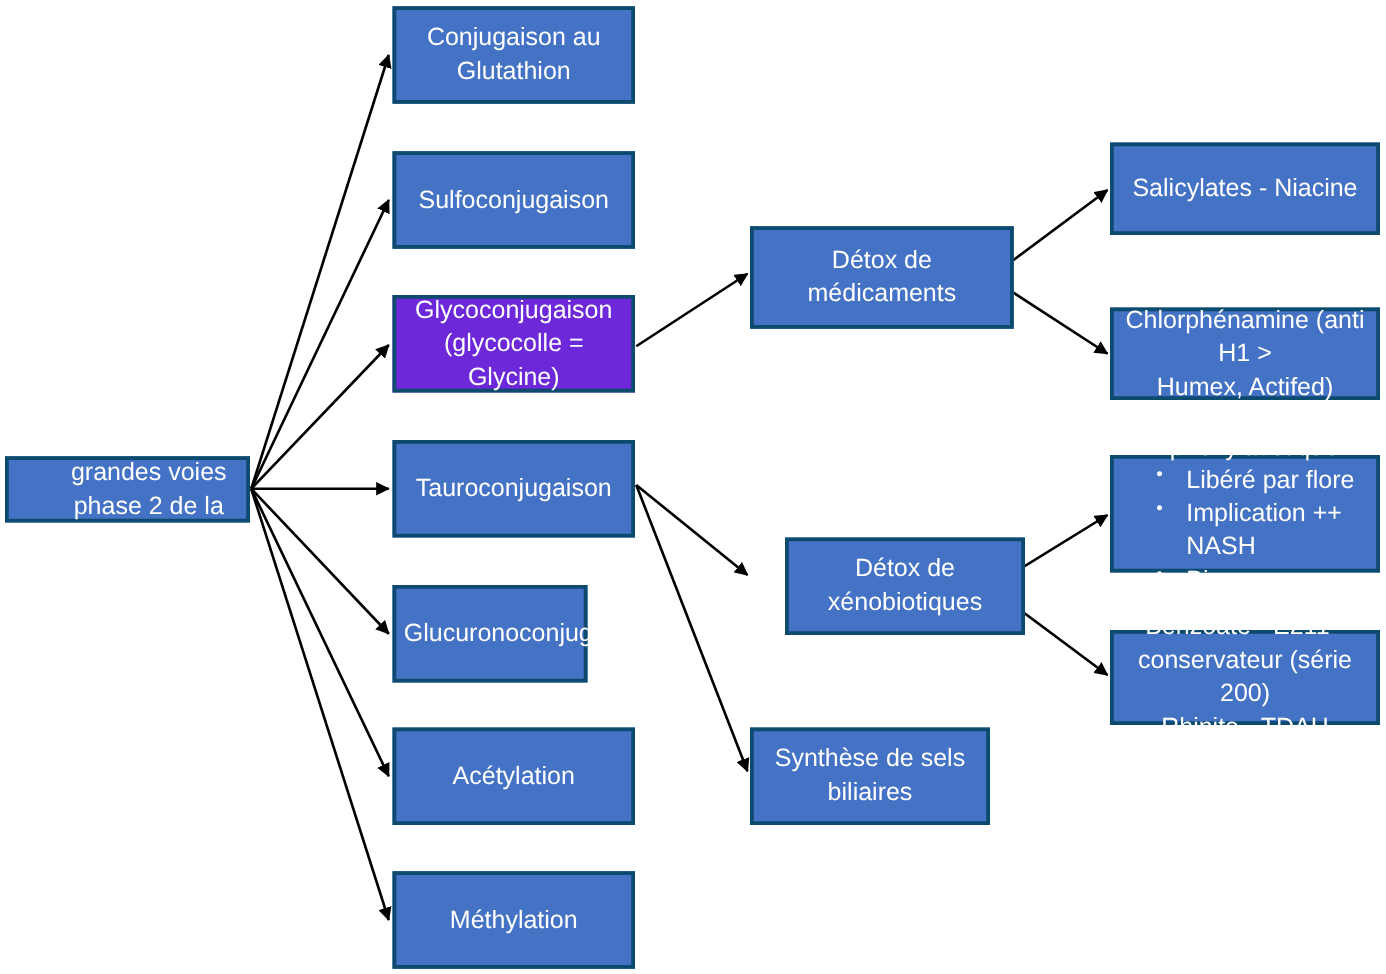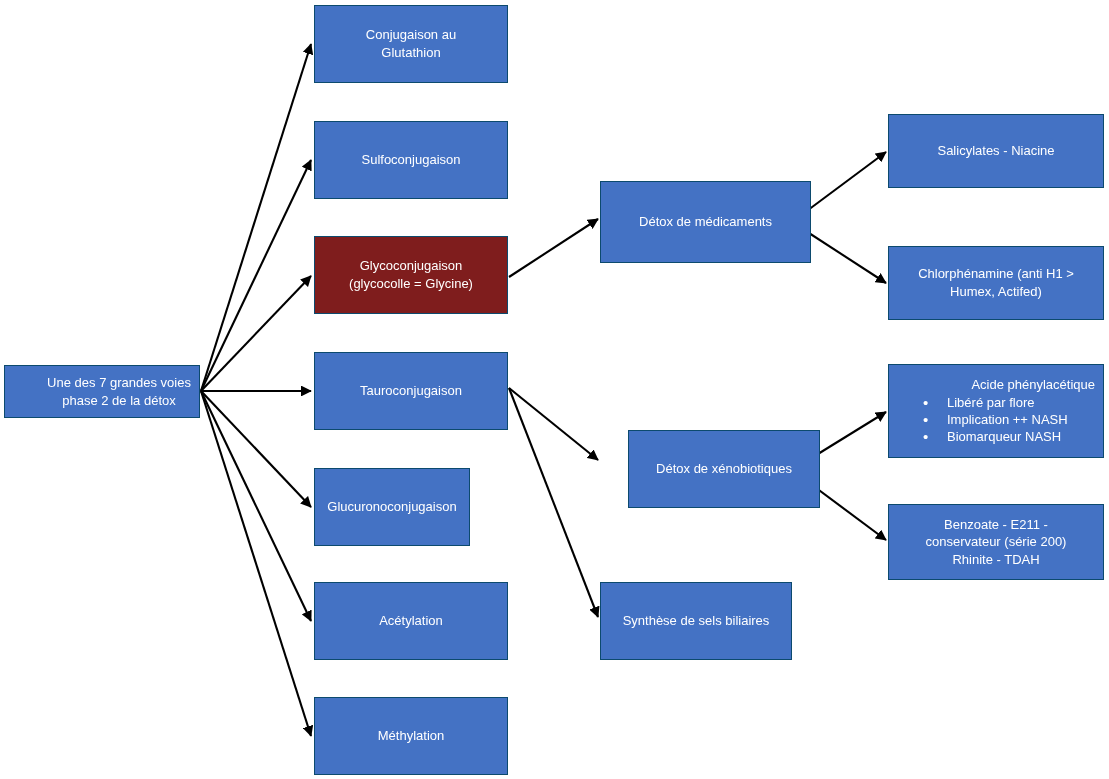--- a/index.html
+++ b/index.html
@@ -24,39 +24,39 @@
     pointer-events: none;
   }
   .node {
     position: absolute;
     box-sizing: border-box;
     display: flex;
     align-items: center;
     justify-content: center;
     text-align: center;
     color: #ffffff;
-    font-size: 13px;
+    font-size: 20px;
     line-height: 1.35;
-    border: 1px solid #0c4a6e;
+    border: 3px solid #0c4a6e;
     padding: 2px 6px;
     z-index: 2;
   }
   .node.blue   { background: #4472C4; }
-  .node.orange { background: #7f1d1d; }
+  .node.orange { background: #6d28d9; }
   .node-label { display: block; width: 100%; white-space: pre-line; }
 
   
   .node.bulleted {
     align-items: center;
     justify-content: center;
     padding: 4px 8px 4px 8px;
   }
   .bullet-wrap { width: 100%; }
   .bullet-title {
-    text-align: right;
+    text-align: center;
     padding-left: 14px;
     line-height: 1.33;
   }
   .bullet-list {
     margin: 0;
     padding: 0 0 0 26px;
     list-style: none;
   }
   .bullet-list li {
     position: relative;

